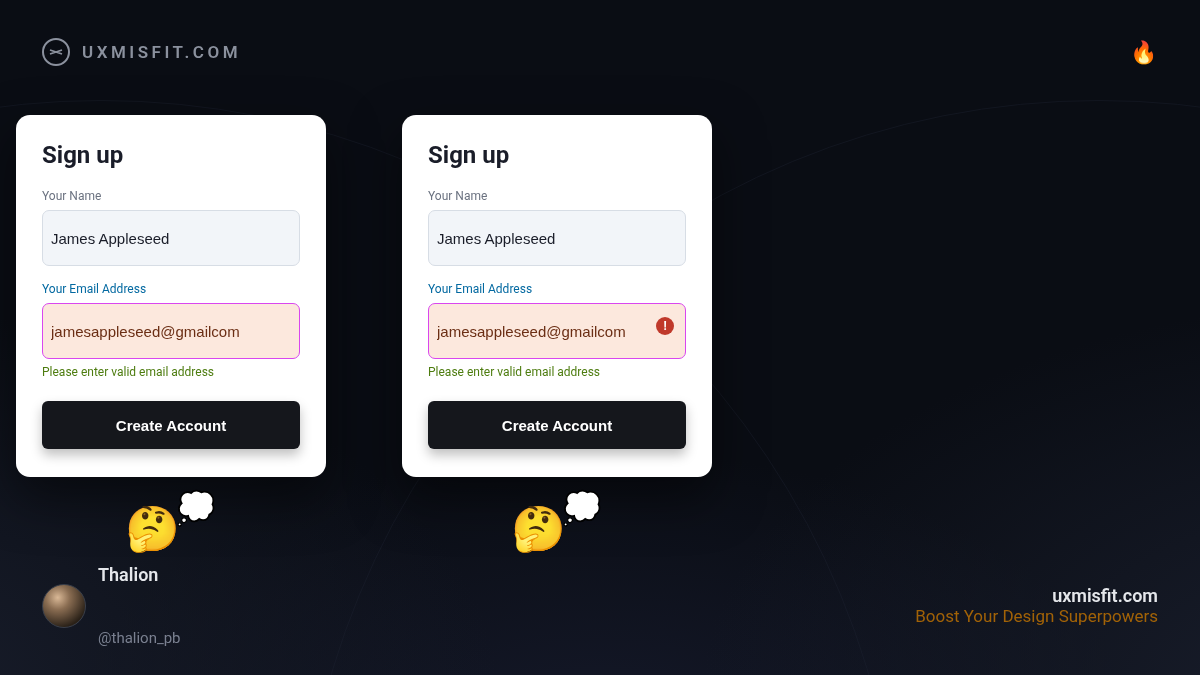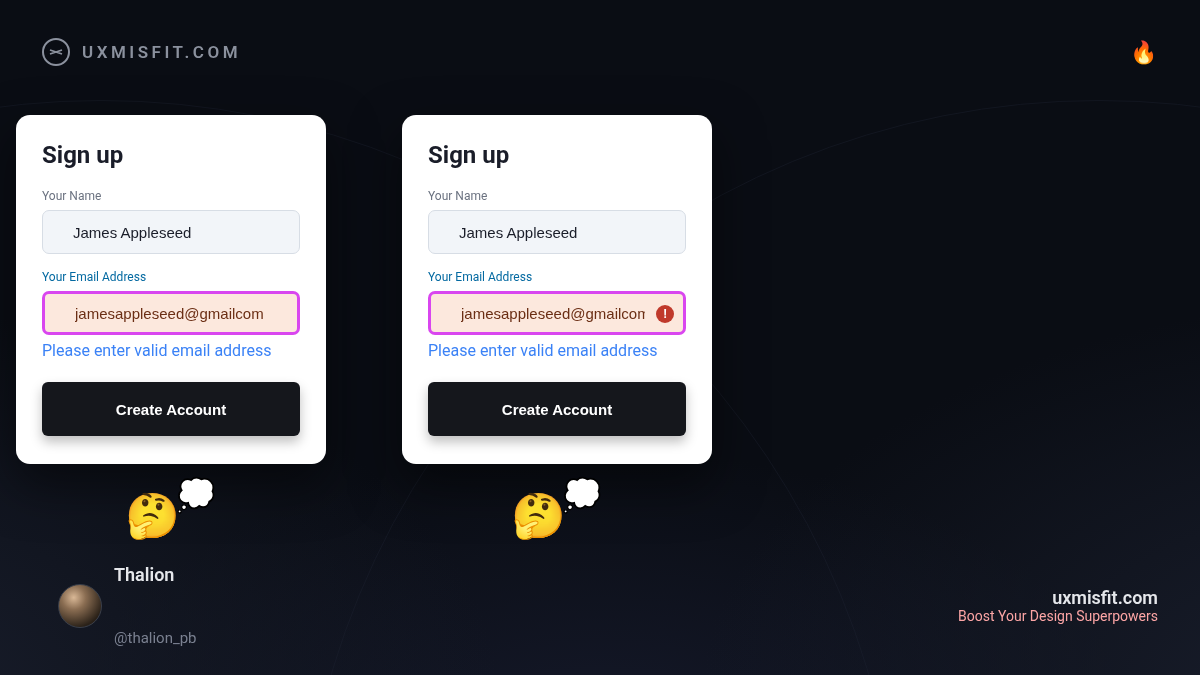--- a/index.html
+++ b/index.html
@@ -117,32 +117,32 @@
       font-size: 12px;
       color: #6b7280;
       margin-bottom: 7px;
       display: block;
     }
     .field-label.error {
       color: #0369a1;
     }
     .input {
       width: 100%;
-      height: 44px;
+      height: 56px;
       border: 1px solid #d7dde5;
       background: #f2f5f9;
       border-radius: 7px;
-      padding: 0 30px;
+      padding: 0 8px;
       font-size: 15px;
       color: #1a1d29;
       margin-bottom: 16px;
       outline: none;
     }
     .input.error {
-      border: 3px solid #d946ef;
+      border: 1px solid #d946ef;
       background: #fce8dd;
       color: #6b2e14;
       margin-bottom: 6px;
     }
     .input-wrap {
       position: relative;
     }
     .error-icon {
       position: absolute;
       right: 12px;
@@ -152,27 +152,27 @@
       background: #c0392b;
       border-radius: 50%;
       display: flex;
       align-items: center;
       justify-content: center;
       color: #fff;
       font-size: 12px;
       font-weight: 700;
     }
     .error-msg {
-      font-size: 16px;
-      color: #3b82f6;
+      font-size: 12px;
+      color: #4d7c0f;
       margin-bottom: 22px;
     }
     .btn {
       width: 100%;
-      height: 54px;
+      height: 48px;
       background: #15171c;
       color: #fff;
       border: none;
       border-radius: 6px;
       font-size: 15px;
       font-weight: 600;
       cursor: pointer;
       box-shadow: 0 6px 12px rgba(0,0,0,0.25);
     }
     .thinking {
@@ -185,21 +185,21 @@
       align-items: flex-start;
     }
     .bubble {
       font-size: 32px;
       margin-left: -4px;
       margin-top: -14px;
     }
     .footer {
       position: absolute;
       bottom: 28px;
-      left: 16px;
+      left: 0;
       right: 0;
       display: flex;
       justify-content: space-between;
       align-items: center;
       padding: 0 42px;
       z-index: 10;
     }
     .author {
       display: flex;
       align-items: center;
@@ -225,22 +225,22 @@
     }
     .footer-right {
       text-align: right;
     }
     .site {
       color: #e5e7eb;
       font-size: 18px;
       font-weight: 600;
     }
     .tagline {
-      color: #fca5a5;
-      font-size: 14px;
+      color: #a16207;
+      font-size: 17px;
     }
   </style>
 </head>
 <body>
 
 <div class="bg-curves"></div>
 <div class="bg-lines"></div>
 
 <div class="header">
   <div class="logo">

